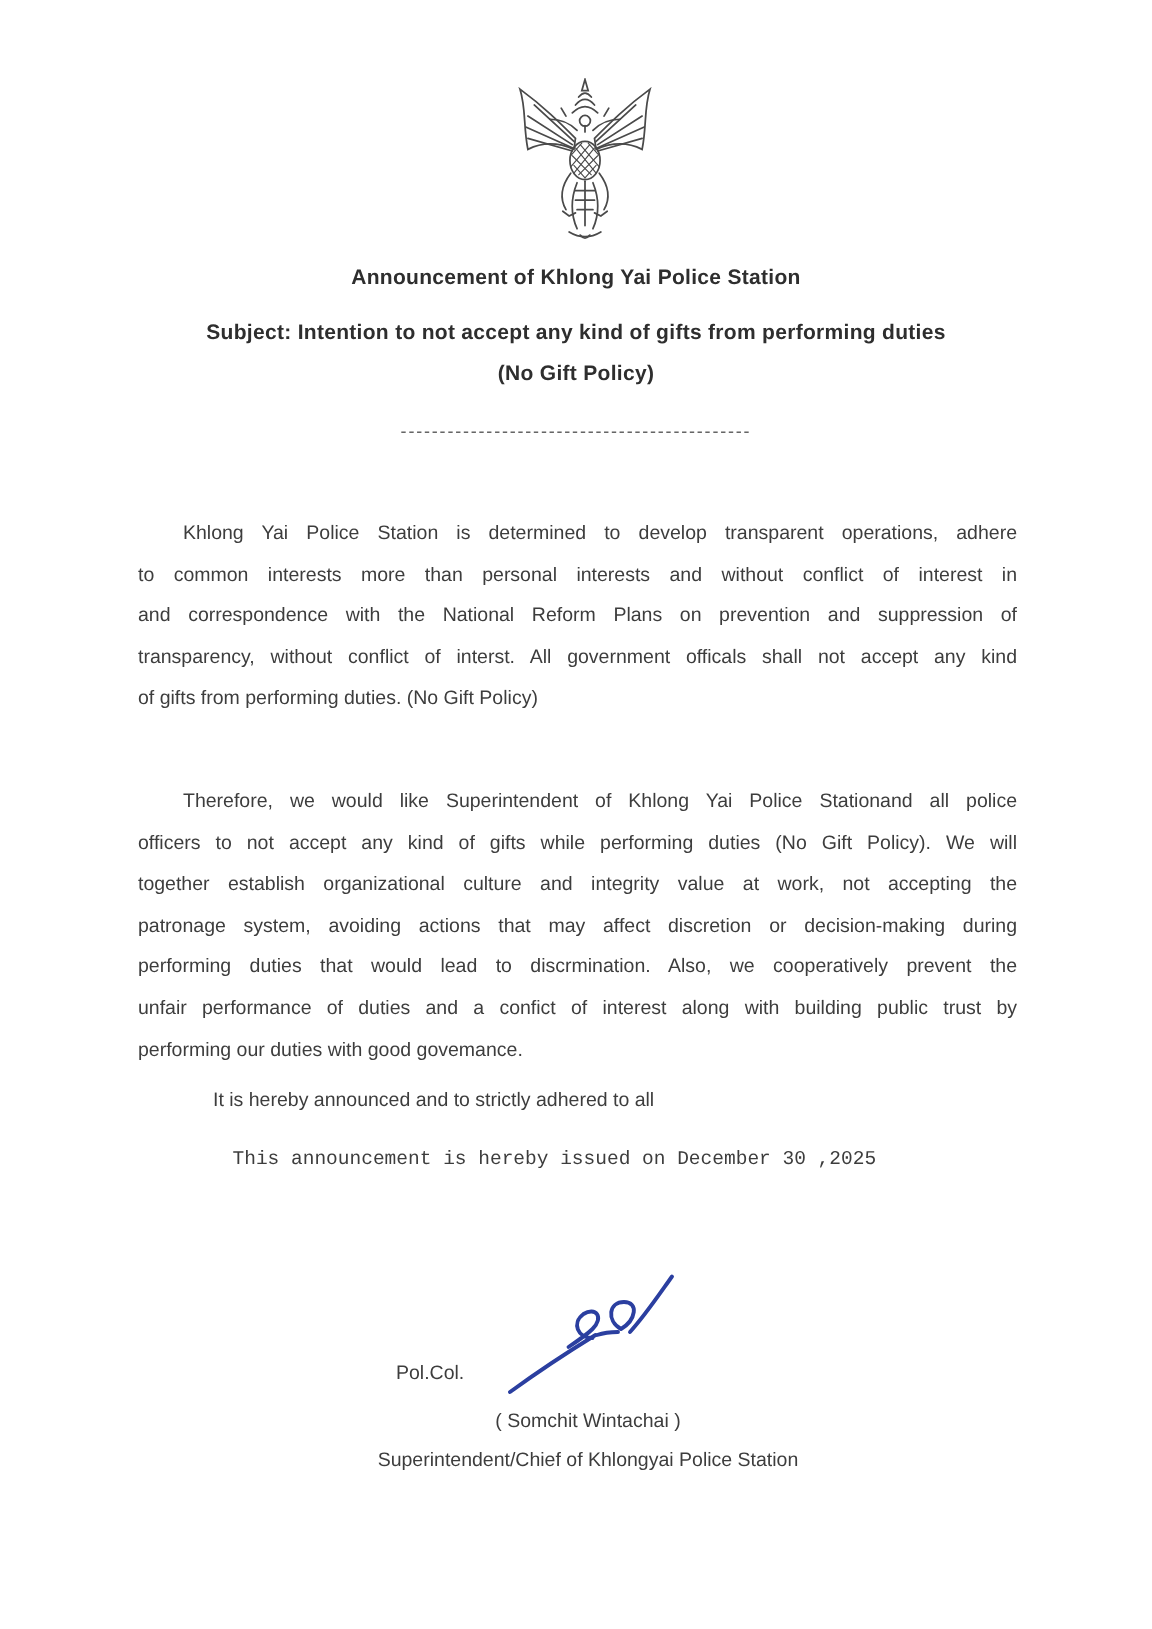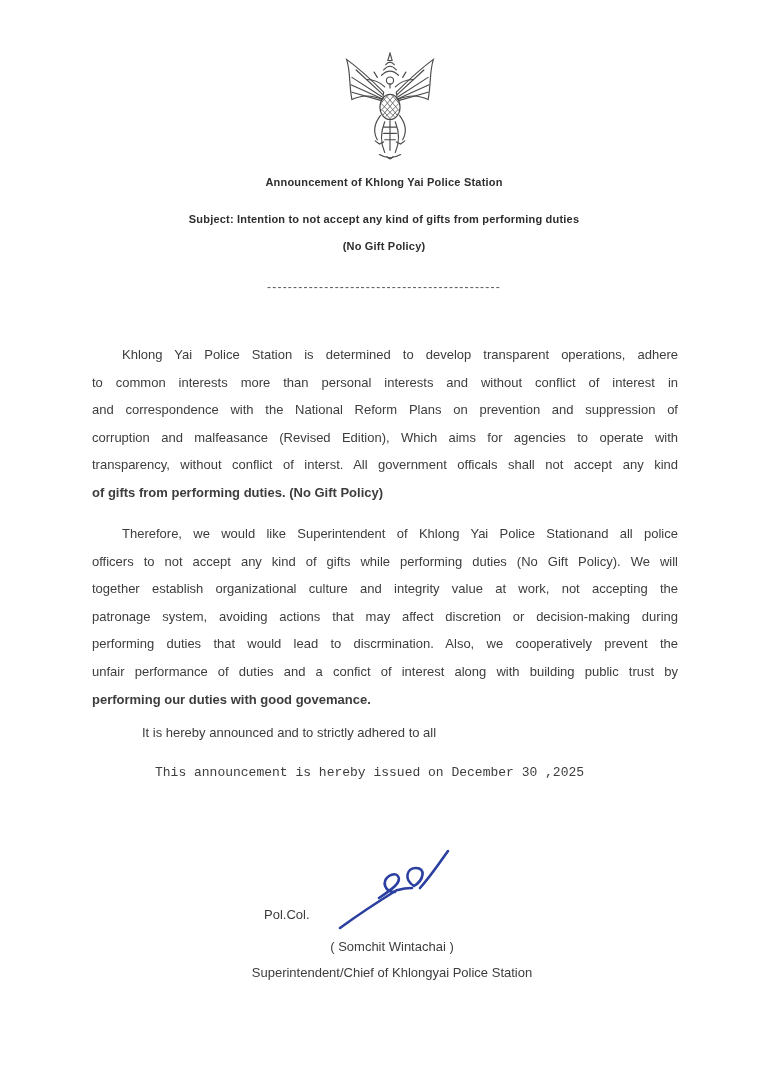--- a/index.html
+++ b/index.html
@@ -7,32 +7,32 @@
     position:relative;
     width:768px;height:1086px;
     background:#ffffff;
     font-family:"Liberation Sans","DejaVu Sans",sans-serif;
     color:#3c3c3c;
     overflow:hidden;
   }
   .abs{position:absolute;}
   .centered{left:0;width:768px;text-align:center;}
   .heading{
-    font-size:11px;font-weight:600;color:#2e2e2e;letter-spacing:.2px;
+    font-size:14px;font-weight:600;color:#2e2e2e;letter-spacing:.2px;
   }
   .divider{
     font-size:12px;color:#5a5a5a;letter-spacing:1.2px;font-weight:400;
   }
   .bodyblock{left:92px;width:586px;font-size:13px;color:#3d3d3d;}
   .jline{
     height:27.6px;line-height:27.6px;
     text-align:justify;text-align-last:justify;
     white-space:nowrap;
   }
-  .jline.lastline{text-align-last:left;font-weight:bold;}
+  .jline.lastline{text-align-last:left;}
   .jline.firstline{padding-left:30px;}
   .smalltext{font-size:13px;color:#3d3d3d;line-height:18px;}
   .sigcenter{text-align:center;}
   svg{display:block;}
 </style>
 </head>
 <body>
 
 <div class="page">
 
@@ -82,21 +82,20 @@
 
   <div class="abs centered heading" style="top:176px;">Announcement of Khlong Yai Police Station</div>
   <div class="abs centered heading" style="top:213px;">Subject: Intention to not accept any kind of gifts from performing duties</div>
   <div class="abs centered heading" style="top:240px;">(No Gift Policy)</div>
   <div class="abs centered divider" style="top:280px;">---------------------------------------------</div>
 
   <div class="abs bodyblock" style="top:341px;">
     <div class="jline firstline">Khlong Yai Police Station is determined to develop transparent operations, adhere</div>
     <div class="jline">to common interests more than personal interests and without conflict of interest in</div>
     <div class="jline">and correspondence with the National Reform Plans on prevention and suppression of</div>
-    <div class="jline">corruption and malfeasance (Revised Edition), Which aims for agencies to operate with</div>
     <div class="jline">transparency, without conflict of interst. All government officals shall not accept any kind</div>
     <div class="jline lastline">of gifts from performing duties. (No Gift Policy)</div>
   </div>
 
   <div class="abs bodyblock" style="top:520px;">
     <div class="jline firstline">Therefore, we would like Superintendent of Khlong Yai Police Stationand all police</div>
     <div class="jline">officers to not accept any kind of gifts while performing duties (No Gift Policy). We will</div>
     <div class="jline">together establish organizational culture and integrity value at work, not accepting the</div>
     <div class="jline">patronage system, avoiding actions that may affect discretion or decision-making during</div>
     <div class="jline">performing duties that would lead to discrmination. Also, we cooperatively prevent the</div>

